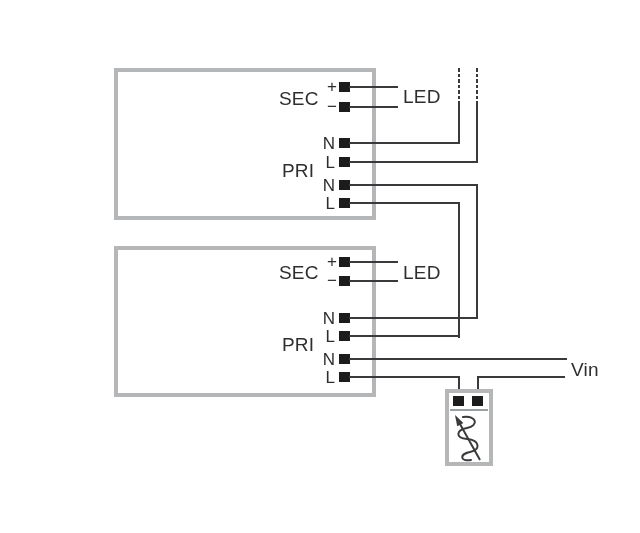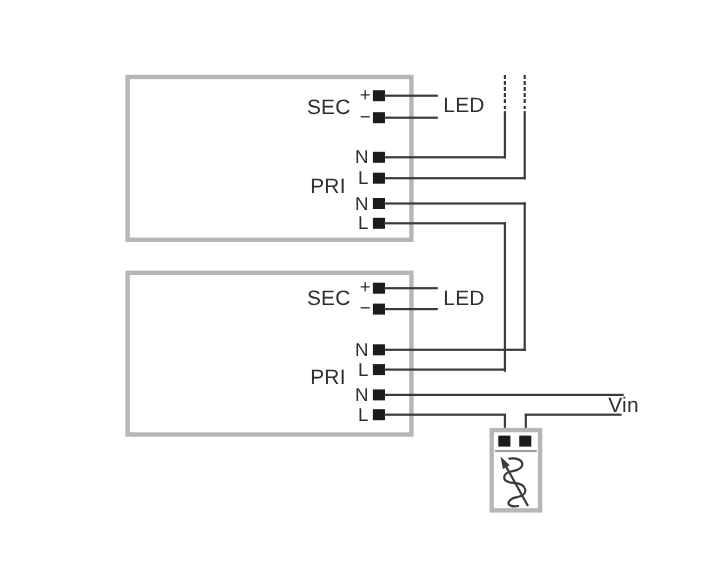--- a/index.html
+++ b/index.html
@@ -94,21 +94,21 @@
   <div class="term" style="left:339px;top:372px;"></div>
 
   <div class="wire-h" style="left:349px;top:261px;width:49px;"></div>
   <div class="wire-h" style="left:349px;top:280px;width:49px;"></div>
   <div class="wire-h" style="left:349px;top:317px;width:129px;"></div>
   <div class="wire-h" style="left:349px;top:335px;width:111px;"></div>
   <div class="wire-h" style="left:349px;top:358px;width:218px;"></div>
   <div class="wire-h" style="left:349px;top:376px;width:111px;"></div>
   <div class="wire-h" style="left:477px;top:376px;width:88px;"></div>
 
-  <span class="lbl" style="left:553px;top:369px;">Vin</span>
+  <span class="lbl" style="left:571px;top:369px;">Vin</span>
 
   <div class="wire-v" style="left:458px;top:377px;height:21px;"></div>
   <div class="wire-v" style="left:477px;top:377px;height:21px;"></div>
 
   <div class="driver-box" style="left:445px;top:389px;width:48px;height:77px;"></div>
   <div class="term" style="left:453px;top:396px;"></div>
   <div class="term" style="left:472px;top:396px;"></div>
   <div class="sep" style="left:450px;top:409px;width:38px;"></div>
 
   <svg class="dimmer-svg" style="left:447px;top:411px;" width="42" height="52" viewBox="0 0 42 52" aria-hidden="true">

